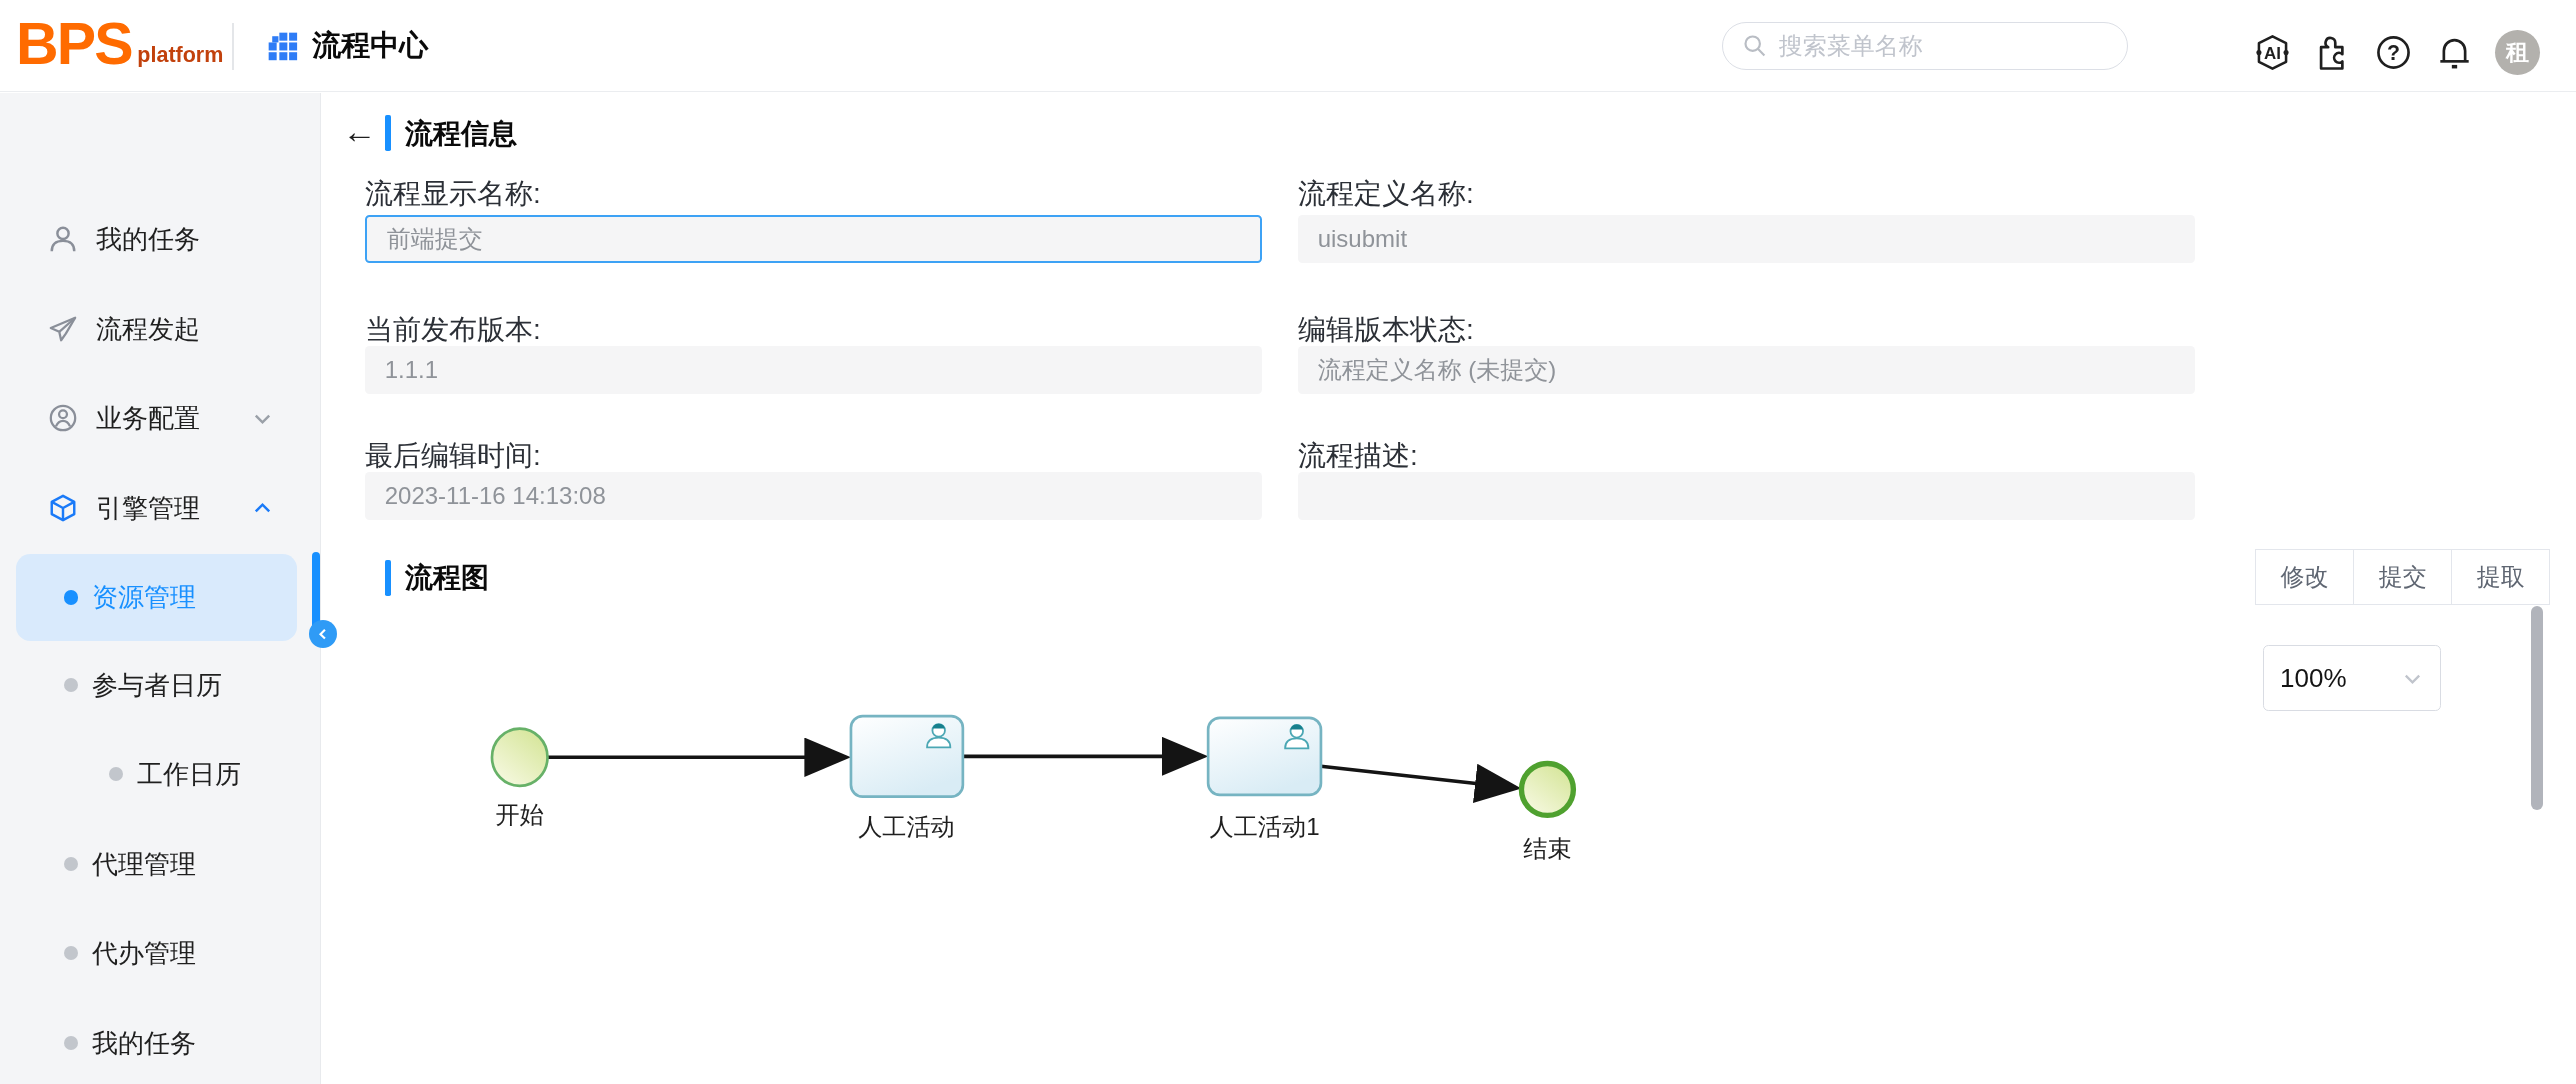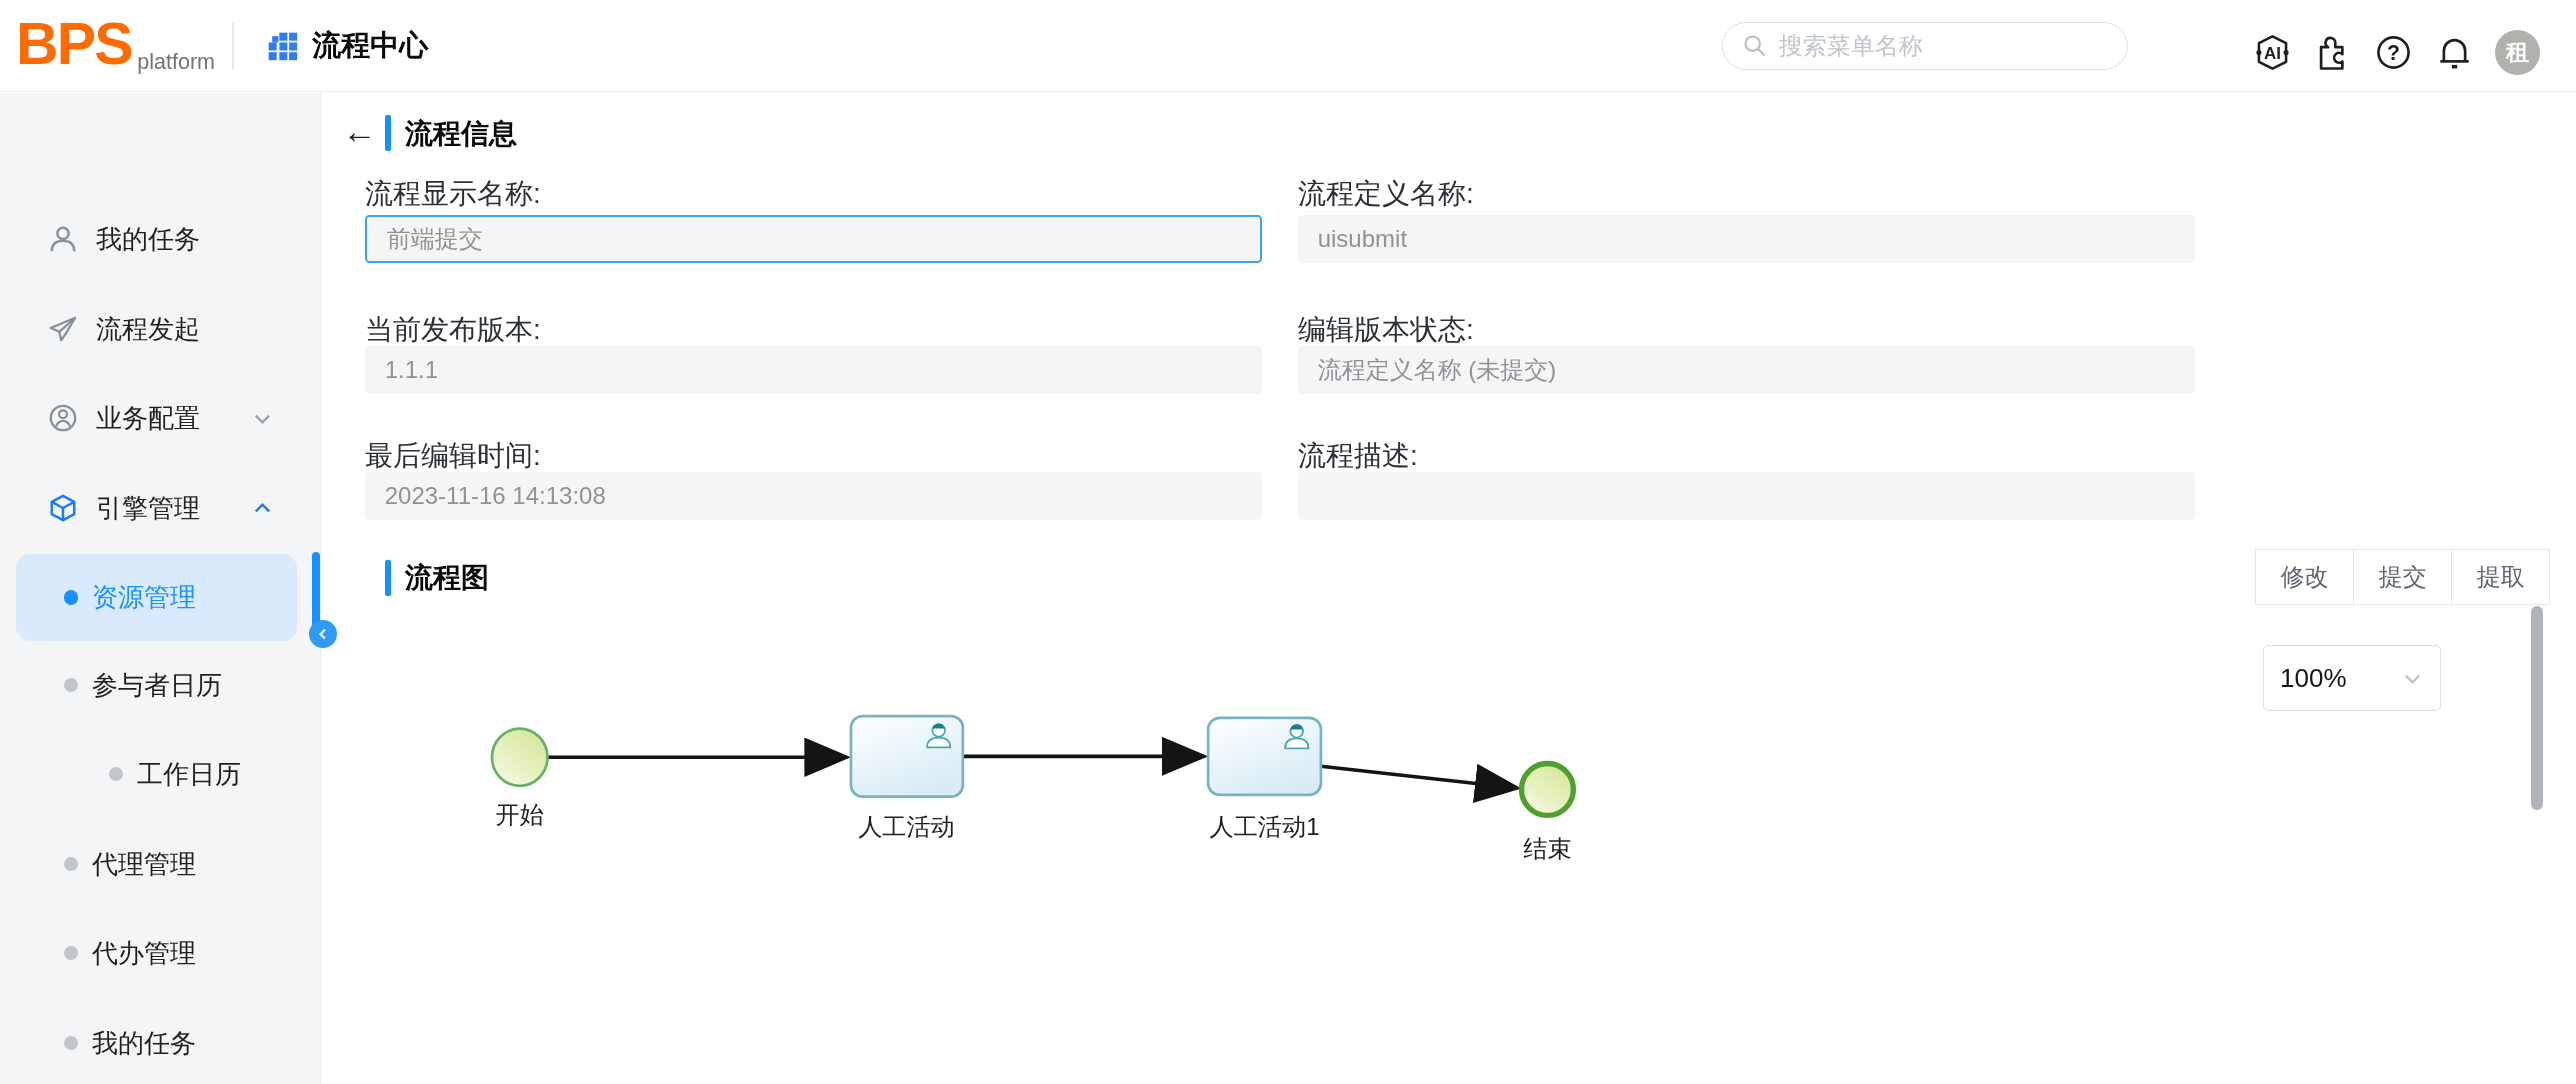--- a/index.html
+++ b/index.html
@@ -4,21 +4,21 @@
 <style>
   * { margin:0; padding:0; box-sizing:border-box; }
   html,body { background:#fff; }
   body { font-family:"Liberation Sans","DejaVu Sans",sans-serif; }
   #app { position:relative; width:2576px; height:1084px; background:#fff; overflow:hidden;padding-left:25px; }
 
   
   .topbar { position:absolute; left:0; top:0; width:2576px; height:92px; background:#fff; border-bottom:0.9px solid #ebedf0; }
   .logo { position:absolute; left:16px; top:10.7px; display:flex; align-items:flex-end; }
   .logo-main { font-size:59px; line-height:66px; font-weight:800; color:#ff6b00; letter-spacing:-1.8px; }
-  .logo-sub { font-size:21.5px; font-weight:400; color:#737373; margin-left:5.4px; margin-bottom:2px; }
+  .logo-sub { font-size:21.5px; font-weight:700; color:#c2410c; margin-left:5.4px; margin-bottom:9px; }
   .topbar-divider { position:absolute; left:232px; top:23px; width:1.8px; height:47px; background:#e4e6e9; }
   .app-title-wrap { position:absolute; left:266px; top:0; height:92px; display:flex; align-items:center; gap:14.3px; }
   .app-title { font-size:29px; font-weight:700; color:#0a0a0a; }
   .search { position:absolute; left:1722px; top:21.5px; width:406px; height:48px; border:1.8px solid #dcdfe6; border-radius:25px; display:flex; align-items:center; padding:0 9px 0 18px; background:#fff; }
   .search input { border:none; outline:none; flex:1; font-size:24px; color:#333; background:transparent; margin-left:10.7px; font-family:inherit; }
   .search input::placeholder { color:#c0c4cc; }
   .header-icons { position:absolute; left:2253px; top:0; height:104px; display:flex; align-items:center; gap:21.5px; }
   .hicon { width:39px; height:39px; display:flex; align-items:center; justify-content:center; cursor:pointer; }
   .avatar { width:45px; height:45px; border-radius:50%; background:#b3b1ad; color:#fff; font-size:23px; font-weight:700; display:flex; align-items:center; justify-content:center; }
 

